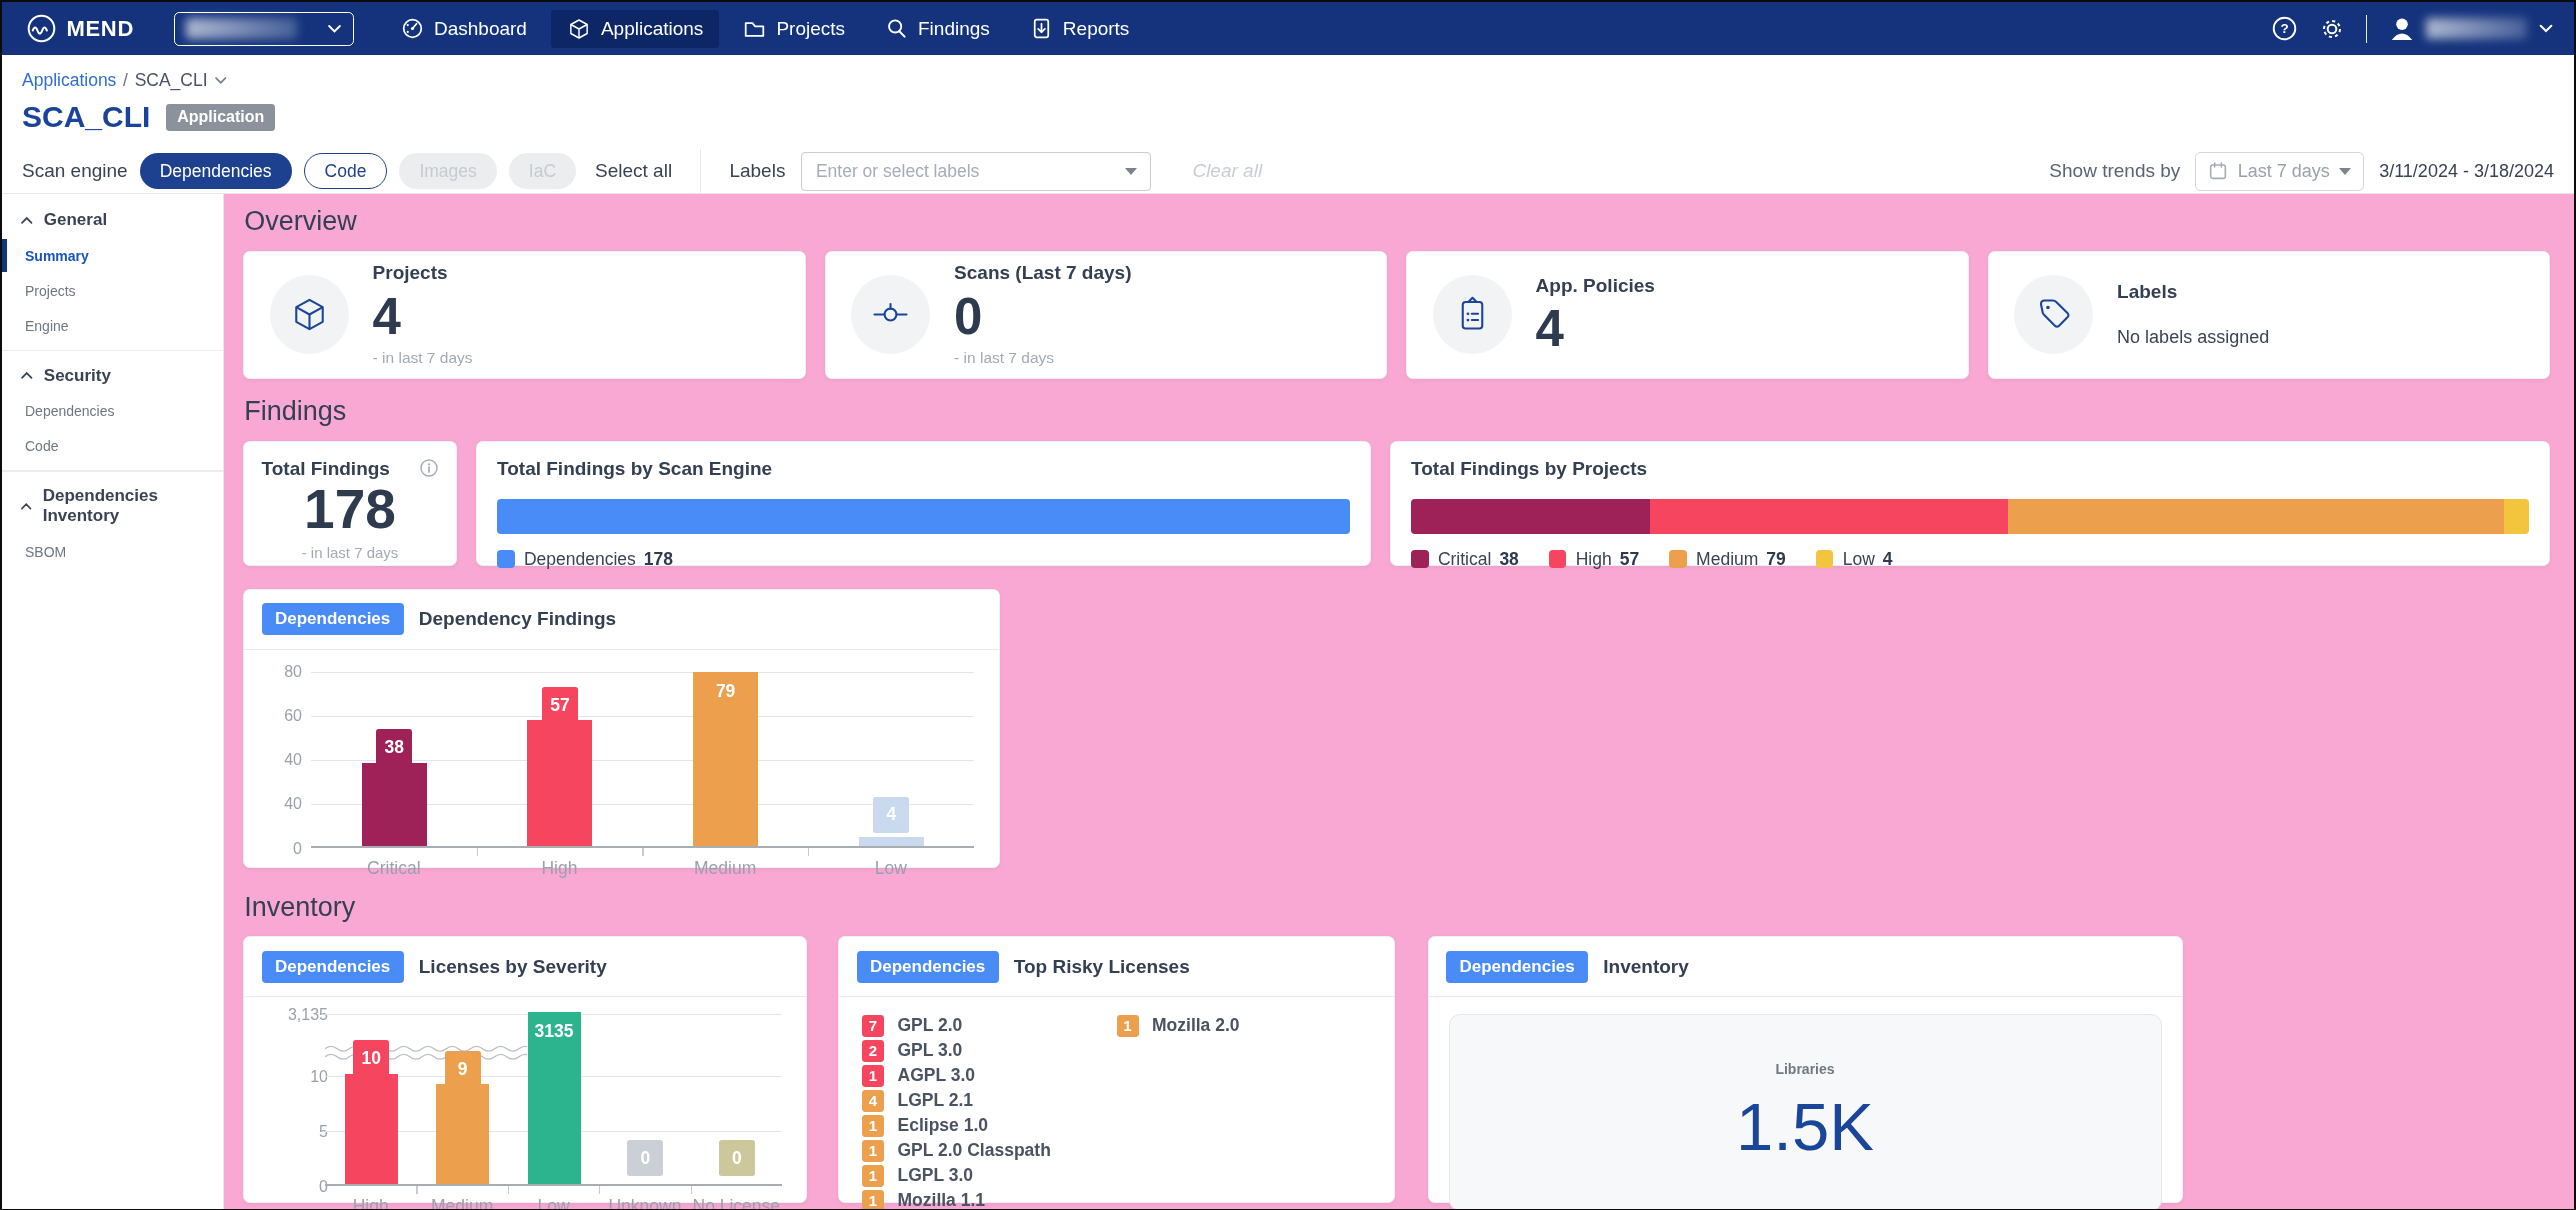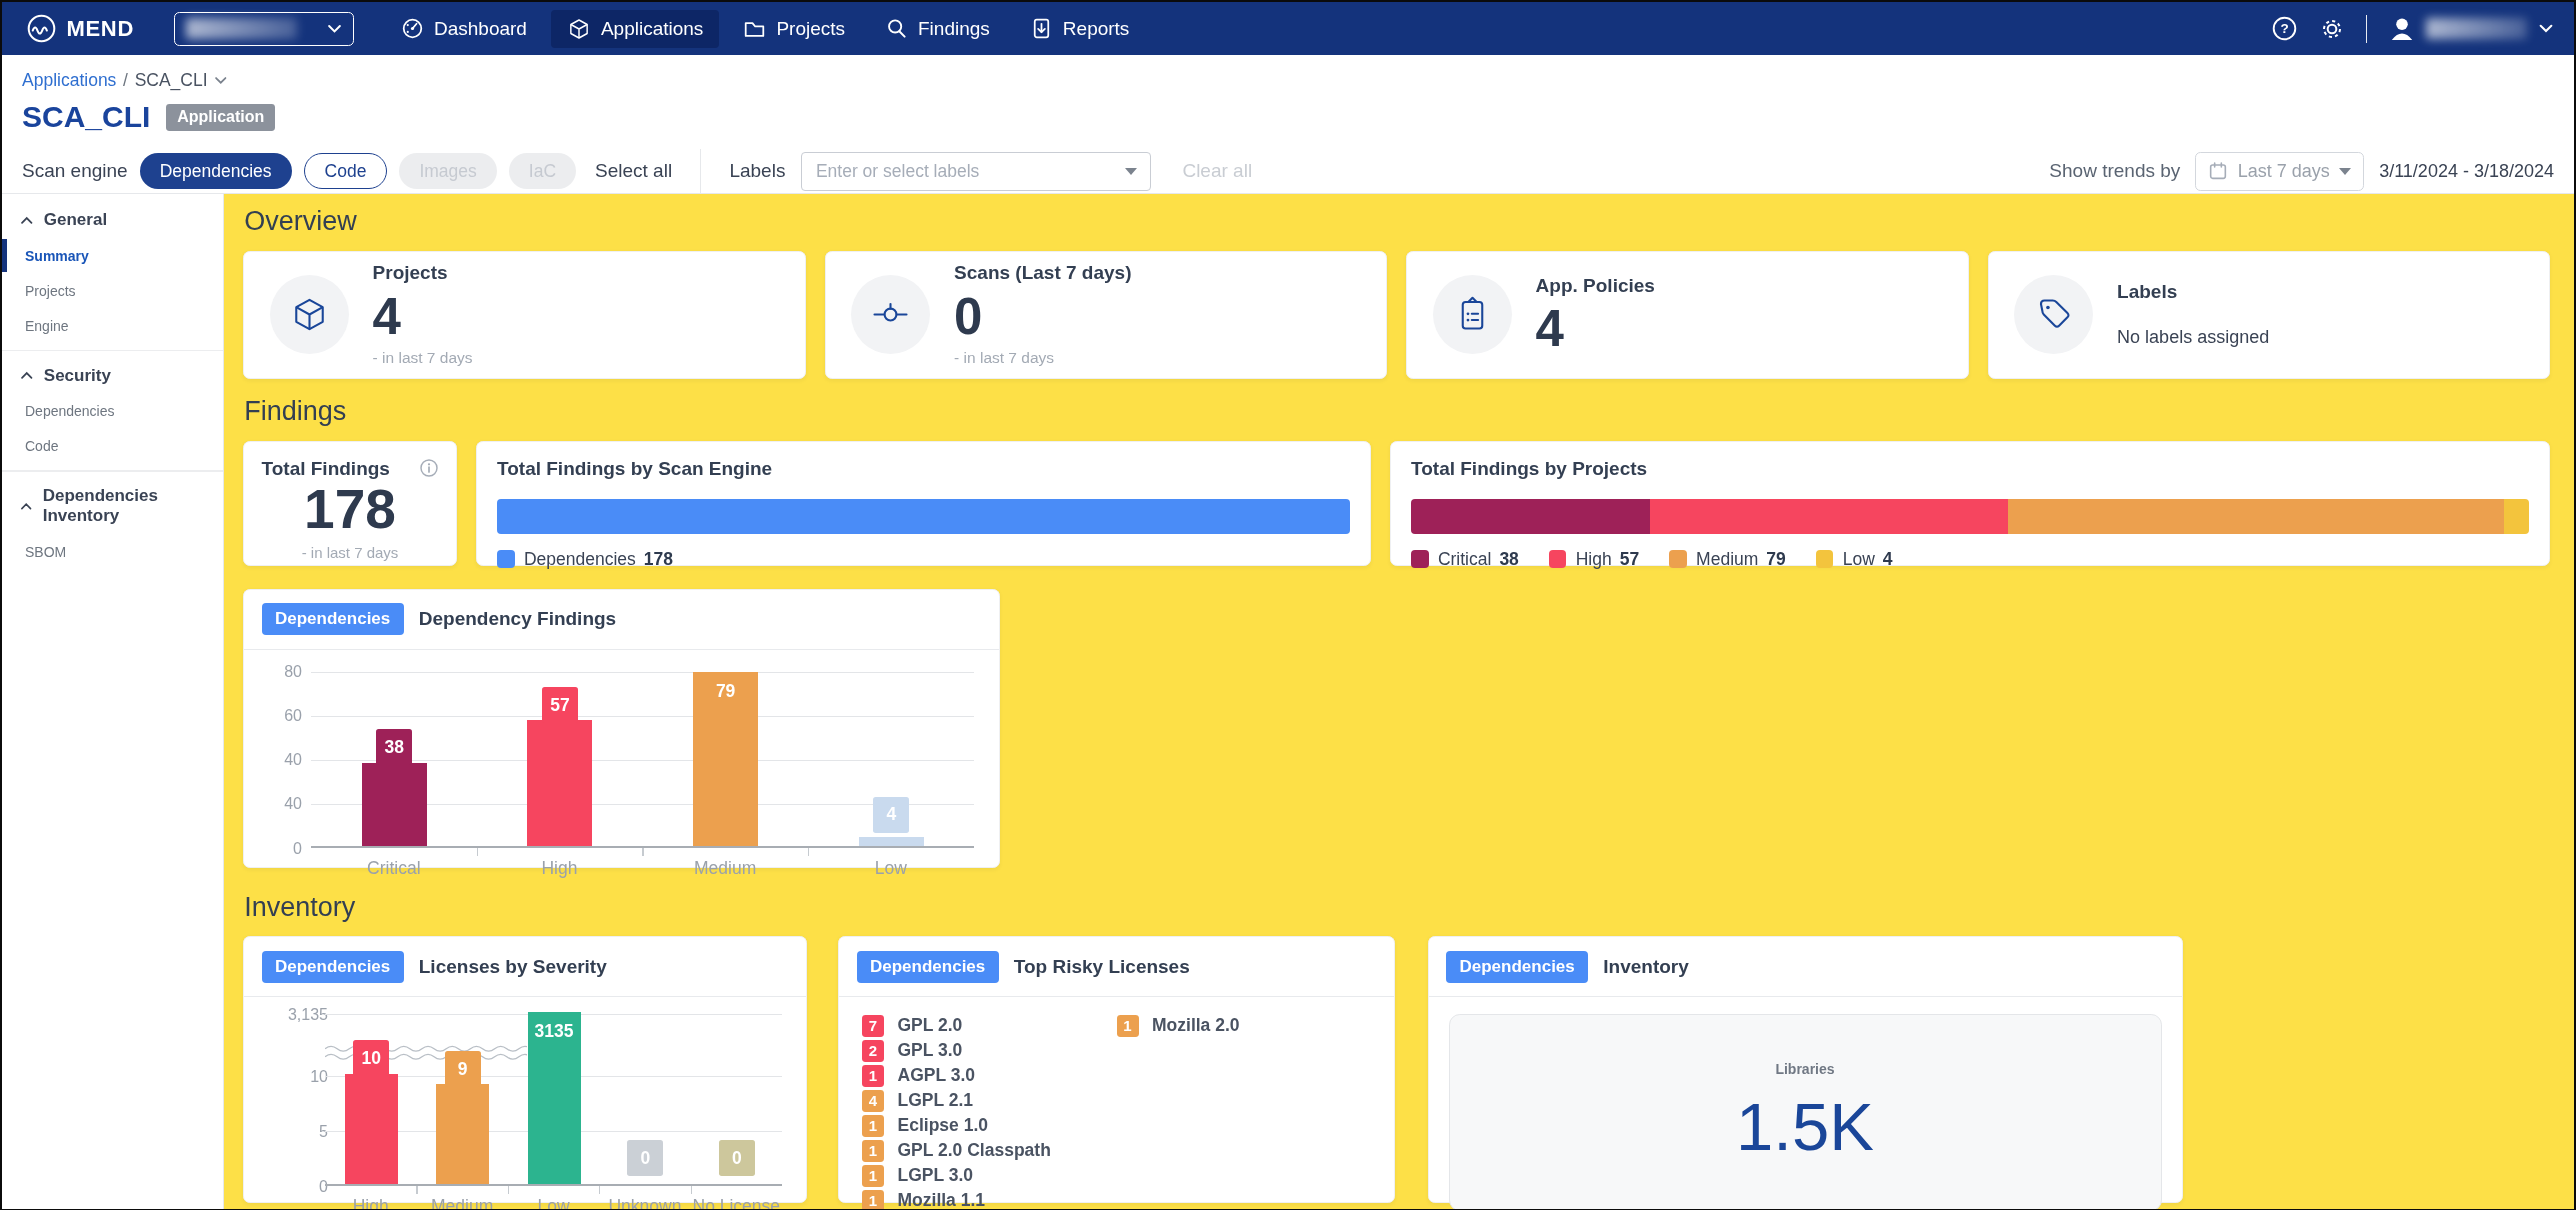--- a/index.html
+++ b/index.html
@@ -38,34 +38,34 @@
   .scan-row { margin-top:15px; display:flex; align-items:center; font-size:19px; color:#3A4354; }
   .pill { height:36px; border-radius:18px; padding:0 20px; display:flex; align-items:center; font-size:17.5px; margin-left:12px; }
   .pill.selected { background:#1E418F; color:#fff; }
   .pill.available { border:1.3px solid #1E418F; color:#1E418F; background:#fff; }
   .pill.disabled { background:#ECEDEF; color:#C6CAD1; }
   .select-all { margin-left:19px; }
   .scan-vdiv { width:1.3px; height:44px; background:#E6E8EB; margin:0 28px; }
   .labels-input { margin-left:16px; width:350px; height:39px; border:1.3px solid #C9CDD4; border-radius:4px;
     display:flex; align-items:center; justify-content:space-between; padding:0 13.5px; color:#A6ADB8; font-size:17.5px; background:#fff; }
   .caret { width:0; height:0; border-left:6px solid transparent; border-right:6px solid transparent; border-top:7.4px solid #7B838E; }
-  .clear-all { margin-left:31px; color:#C9CDD3; }
+  .clear-all { margin-left:41px; color:#C9CDD3;font-style:italic; }
   .trends { margin-left:auto; display:flex; align-items:center; gap:15px; }
   .trends-label { color:#5A6472; }
   .range-box { border:1.3px solid #D3D7DD; border-radius:5.4px; height:39px; display:flex; align-items:center; padding:0 12px; gap:9.4px; color:#9AA1AB; font-size:18px; }
   .date-range { color:#3A4354; font-size:18px; }
   
   .body-row { display:flex; height:1016px; }
   .sidebar { width:222px; flex-shrink:0; background:#fff; border-right:1.3px solid #E6E8EB; padding-top:8px; }
   .side-title { display:flex; align-items:center; gap:10.8px; padding:8px 0 8px 17.5px; font-size:17px; font-weight:bold; color:#3A4354; }
   .side-item { position:relative; height:35px; display:flex; align-items:center; padding-left:23px; font-size:14px; color:#6E7680; cursor:pointer; }
   .side-item.active { color:#1955B8; font-weight:bold; }
   .side-item.active::before { content:""; position:absolute; left:0; top:1.3px; bottom:1.3px; width:4.7px; background:#14337C; }
   .side-div { height:1.3px; background:#ECEDEF; margin:6.7px 0; }
-  .main { flex:1; background:#fde047; padding:6.7px 24px 0 19px; overflow:hidden; }
+  .main { flex:1; background:#f9a8d4; padding:6.7px 24px 0 19px; overflow:hidden; }
   .section-heading { font-size:27px; color:#333F52; margin:5.4px 0 13.5px 1.3px; font-weight:normal; }
   .card { background:#fff; border:0.7px solid #EFF0F2; border-radius:6.7px; box-shadow:0 1.3px 4px rgba(33,43,54,.06); }
   
   .cards-row { display:flex; gap:19px; }
   .ov-card { flex:1; height:128px; display:flex; align-items:center; padding:0 25.6px; }
   .ov-icon { width:79px; height:79px; border-radius:50%; background:#F2F3F5; display:flex; align-items:center; justify-content:center; flex-shrink:0; }
   .ov-info { margin-left:24px; }
   .ov-title { font-size:19px; font-weight:bold; color:#333F52; }
   .ov-value { font-size:51px; font-weight:bold; color:#2E3A4E; line-height:1; margin-top:6.7px; }
   .ov-sub { font-size:15.5px; color:#A3AAB4; margin-top:6.7px; }

